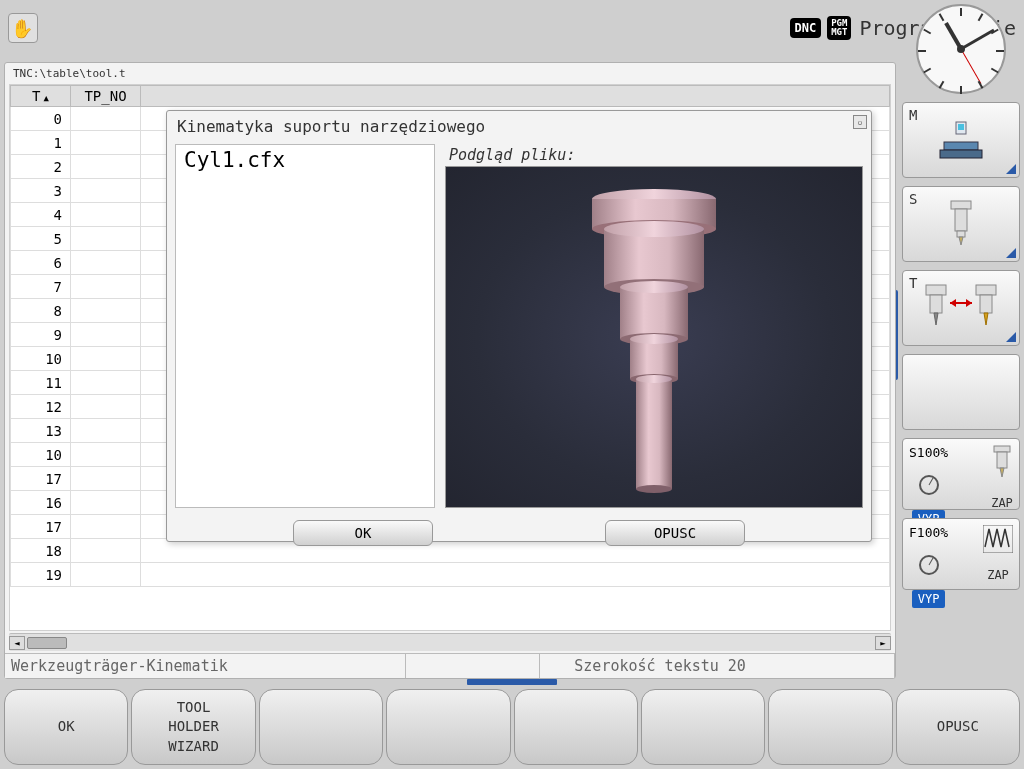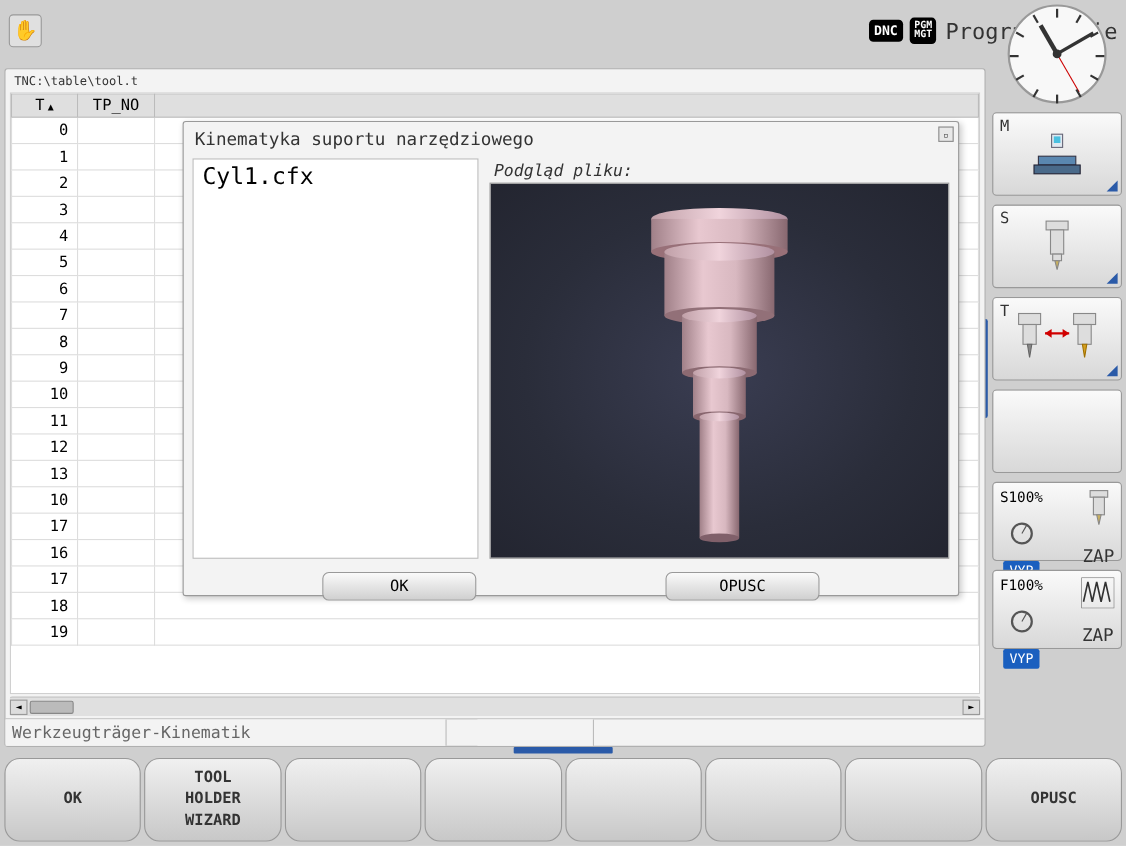--- a/index.html
+++ b/index.html
@@ -25,21 +25,21 @@
 
 .side-btn { border: 1px solid #999; border-radius: 4px; background: linear-gradient(#fafafa, #d8d8d8); height: 76px; position: relative; display: flex; align-items: center; justify-content: center; }
 .side-btn .lbl { position: absolute; left: 6px; top: 4px; font-size: 14px; color: #333; }
 .side-btn .corner { position: absolute; right: 3px; bottom: 3px; width: 0; height: 0; border-style: solid; border-width: 0 0 10px 10px; border-color: transparent transparent #2a5aa8 transparent; }
 .side-btn svg { display: block; }
 
 .stat-block { border: 1px solid #999; border-radius: 4px; background: linear-gradient(#fafafa, #d8d8d8); padding: 6px; display: flex; justify-content: space-between; align-items: flex-start; height: 72px; }
 .stat-col { display: flex; flex-direction: column; align-items: center; gap: 15px; font-size: 12px; }
 .stat-col .pct { font-size: 13px; }
 .vyp { background: #1a5fbf; color: #fff; padding: 2px 6px; font-size: 12px; border-radius: 2px; }
-.zap { font-size: 16px; color: #333; }
+.zap { font-size: 12px; color: #333; }
 .dial { width: 20px; height: 20px; border: 2px solid #555; border-radius: 50%; position: relative; }
 .dial::after { content: ""; position: absolute; left: 50%; top: 50%; width: 1px; height: 8px; background: #555; transform-origin: bottom; transform: translate(-50%, -100%) rotate(30deg); }
 
 
 .main { position: absolute; left: 4px; top: 62px; right: 128px; bottom: 90px; background: #f3f3f3; border: 1px solid #b0b0b0; border-radius: 3px; display: flex; flex-direction: column; }
 .filepath { padding: 4px 8px 2px; font-size: 11px; color: #333; }
 .table-wrapper { flex: 1; overflow: hidden; position: relative; background: #fff; border: 1px solid #d0d0d0; margin: 2px 4px; }
 .tool-table { border-collapse: collapse; font-size: 14px; width: 100%; }
 .tool-table th { background: #dfdfdf; border: 1px solid #bbb; padding: 2px 8px; font-weight: normal; text-align: center; height: 20px; }
 .tool-table td { border: 1px solid #ddd; padding: 0 8px; text-align: right; height: 24px; background: #fff; }
@@ -71,21 +71,21 @@
 .preview-canvas { flex: 1; background: radial-gradient(ellipse at center, #3a3d52 0%, #2a2d3a 60%, #232530 100%); border: 1px solid #999; display: flex; align-items: center; justify-content: center; overflow: hidden; }
 
 .dialog-buttons { display: flex; justify-content: space-around; padding: 8px 40px 14px; }
 .dlg-btn { width: 140px; height: 26px; border: 1px solid #999; border-radius: 6px; background: linear-gradient(#fafafa, #d0d0d0); font-size: 14px; display: flex; align-items: center; justify-content: center; cursor: pointer; }
 
 
 .progress { position: absolute; left: 50%; bottom: 84px; transform: translateX(-50%); width: 90px; height: 6px; background: #2a5aa8; border-radius: 1px; }
 
 
 .softkeys { position: absolute; left: 4px; right: 4px; bottom: 4px; height: 76px; display: flex; gap: 3px; }
-.softkey { flex: 1; border: 1px solid #999; border-radius: 14px; background: linear-gradient(#f0f0f0, #c8c8c8); display: flex; align-items: center; justify-content: center; font-size: 14px; color: #333; text-align: center; line-height: 1.4; cursor: pointer; font-weight: bold; }
+.softkey { flex: 1; border: 1px solid #999; border-radius: 14px; background: linear-gradient(#f0f0f0, #c8c8c8); display: flex; align-items: center; justify-content: center; font-size: 14px; color: #333; text-align: center; line-height: 1.4; cursor: pointer; }
 
 
 .accent-bar { position: absolute; right: 126px; width: 5px; background: #2a5aa8; border-radius: 2px; }
 </style>
 </head>
 <body>
 
 <div class="header">
   <div class="hand-icon">✋</div>
   <div class="header-spacer"></div>
@@ -303,20 +303,21 @@
   </div>
   <div class="hscroll">
     <div class="arrow">◄</div>
     <div class="thumb"></div>
     <div class="track"></div>
     <div class="arrow">►</div>
   </div>
   <div class="status-row">
     <div class="status-cell l">Werkzeugträger-Kinematik</div>
     <div class="status-cell m"></div>
+    <div class="status-cell r">Szerokość tekstu 20</div>
   </div>
 </div>
 
 <div class="dialog">
   <div class="dialog-header">
     <span>Kinematyka suportu narzędziowego</span>
     <div class="dialog-corner">▫</div>
   </div>
   <div class="dialog-body">
     <div class="file-list" id="file-list">

